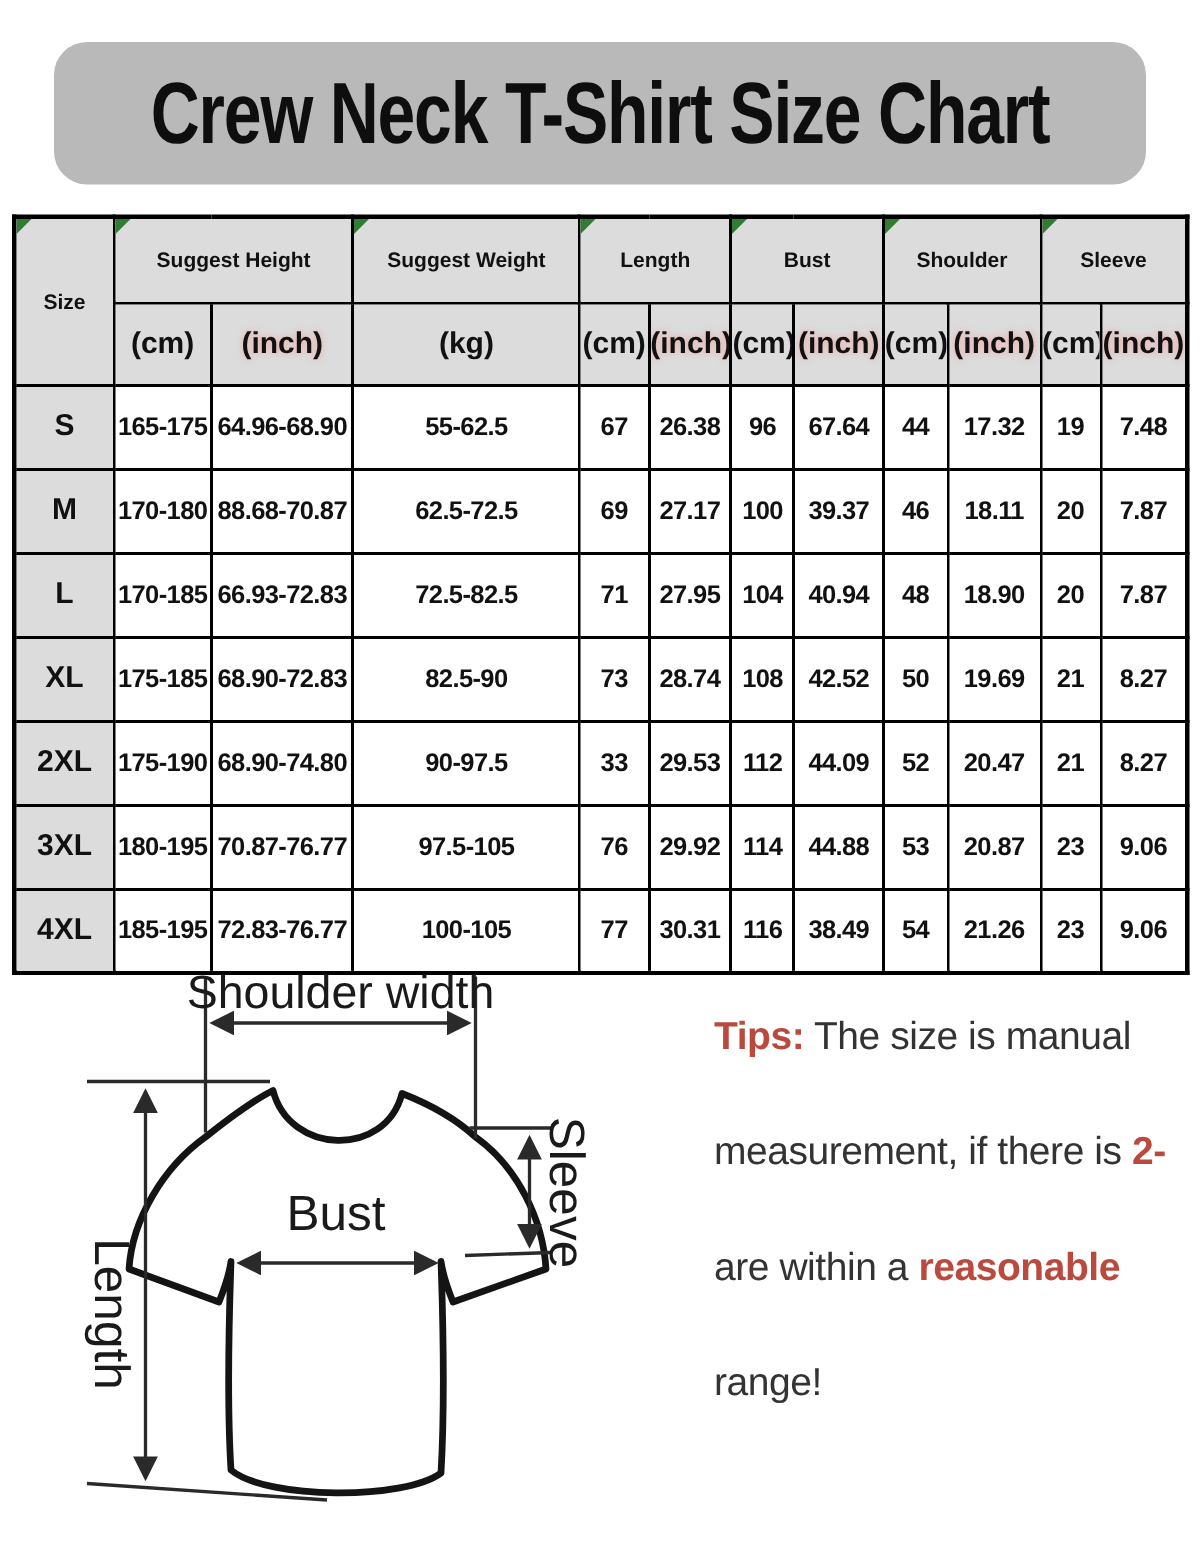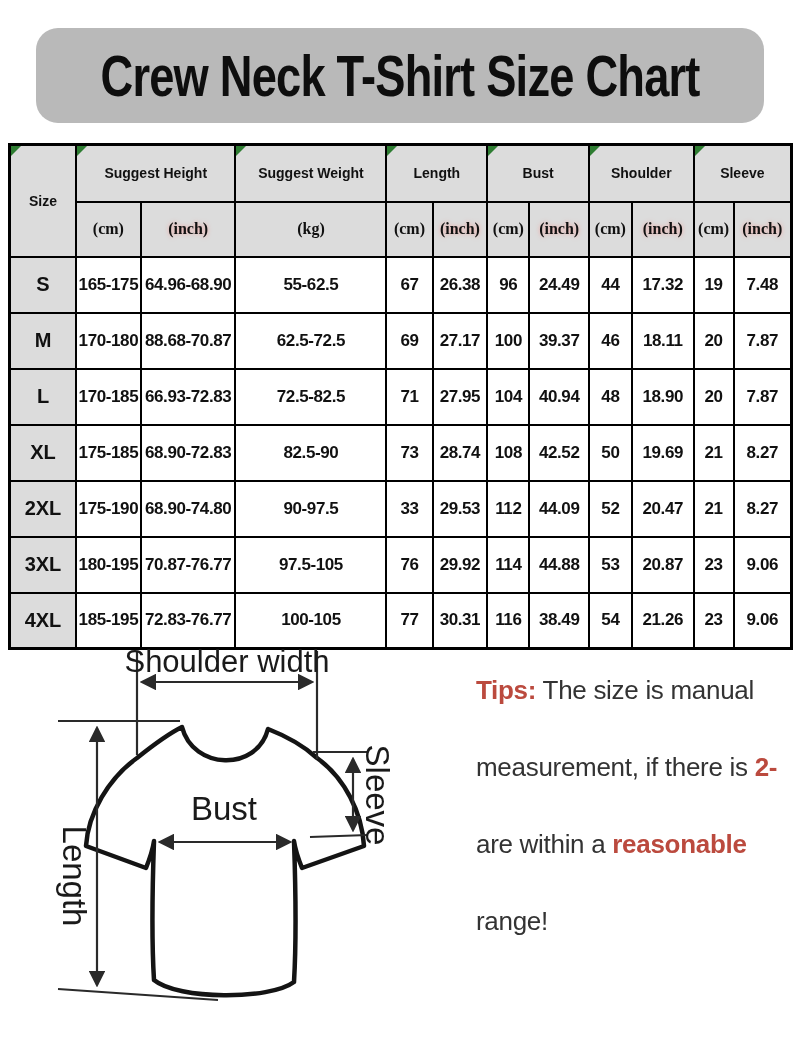--- a/index.html
+++ b/index.html
@@ -24,21 +24,21 @@
     border:3px solid #000;
   }
   .size-table th, .size-table td{
     border:2px solid #000; text-align:center; vertical-align:middle;
     font-weight:bold; color:#111; white-space:nowrap; overflow:hidden;
     position:relative; background:#fff;
   }
   .size-table thead th{ background:#dcdcdc; font-size:14px; }
   .size-table thead tr.group-row{ height:57px; }
   .size-table thead tr.unit-row{ height:55px; }
-  .size-table thead tr.unit-row th{ font-size:16px;font-family:Liberation Serif, serif; }
+  .size-table thead tr.unit-row th{ font-size:20px; }
   .size-table tbody tr{ height:56px; }
   .size-table tbody th{ background:#dcdcdc; font-size:20px; }
   .size-table tbody td{ font-size:17px; letter-spacing:-0.4px; }
   .red-unit{ color:#e23a33; text-shadow:0 0 4px rgba(255,128,120,0.6); }
   th.corner::before{
     content:""; position:absolute; top:0; left:0; width:0; height:0;
     border-top:10px solid #2e7d32; border-right:10px solid transparent;
   }
 
   
@@ -103,21 +103,21 @@
       </thead>
     <tbody id="table-body">
         <tr>
           <th>S</th>
           <td>165-175</td>
           <td>64.96-68.90</td>
           <td>55-62.5</td>
           <td>67</td>
           <td>26.38</td>
           <td>96</td>
-          <td>24.49</td>
+          <td>67.64</td>
           <td>44</td>
           <td>17.32</td>
           <td>19</td>
           <td>7.48</td>
         </tr>
         <tr>
           <th>M</th>
           <td>170-180</td>
           <td>88.68-70.87</td>
           <td>62.5-72.5</td>

